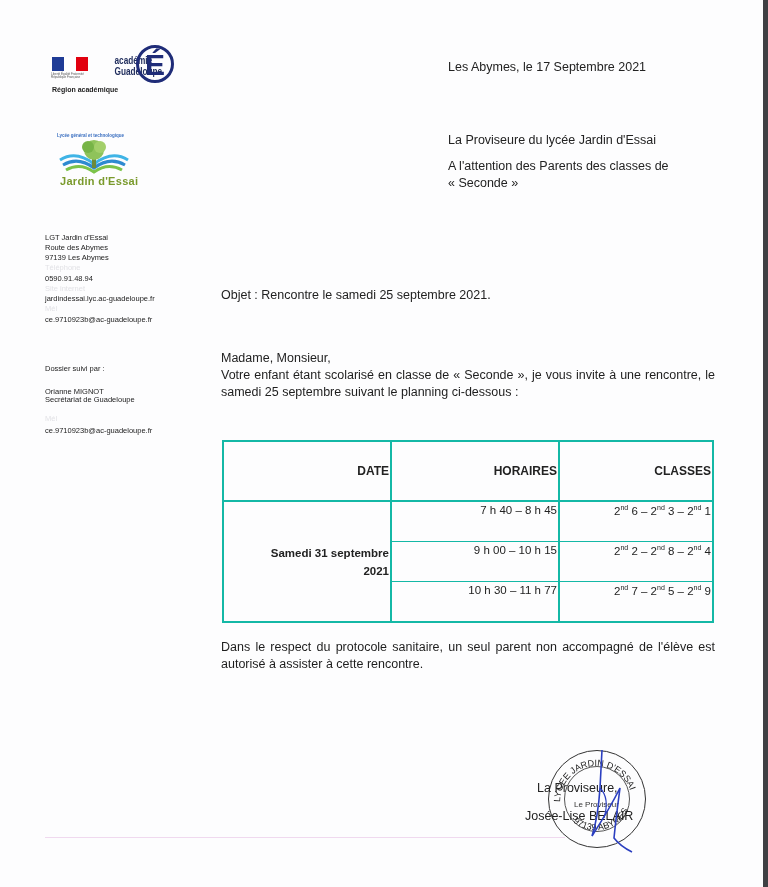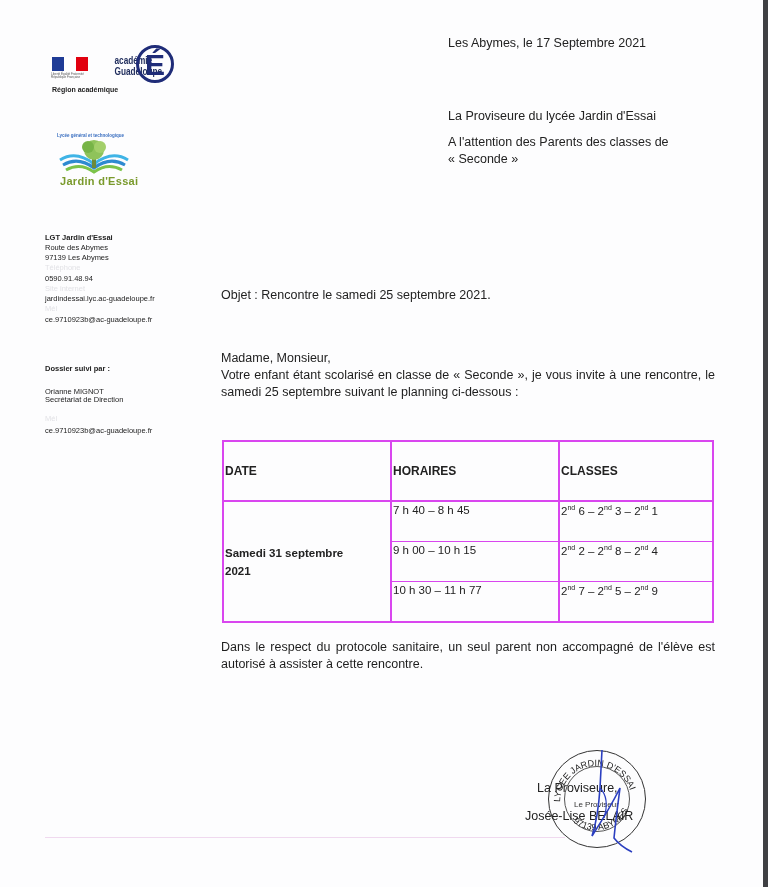--- a/index.html
+++ b/index.html
@@ -19,31 +19,31 @@
   .academie-e { left: 136px; top: 45px; width: 38px; height: 38px; border: 3px solid #1f2c78; border-radius: 50%; box-sizing: border-box;
     color: #1f2c78; font-size: 30px; font-weight: bold; text-align: center; line-height: 34px; }
   .region { left: 52px; top: 86px; font-size: 7px; font-weight: bold; color: #222; }
 
   .jde-small { left: 57px; top: 133px; font-size: 4.5px; color: #3a6fc0; font-weight: bold; }
   .jde-book { left: 58px; top: 138px; width: 72px; height: 36px; }
   .jde-name { left: 60px; top: 175px; font-size: 11px; font-weight: bold; color: #7a9a2c; letter-spacing: 0.3px; }
 
   
   .side { left: 45px; font-size: 7.5px; line-height: 10px; color: #222; }
-  .side.b { font-weight: bold; }
+  .side.b { font-weight: normal; }
   .ghost { color: #e2e2e6; }
 
   
-  .rt { font-size: 12.5px; color: #222; }
+  .rt { font-size: 12.5px; color: #222; margin-top: 24px; }
 
   .body-text { left: 221px; font-size: 12.5px; color: #222; margin-top: 24px; }
   .para { left: 221px; width: 494px; font-size: 12.5px; line-height: 17px; text-align: justify; }
 
   table.plan { position: absolute; left: 222px; top: 440px; width: 492px; border-collapse: collapse; font-size: 11.5px; color: #222; }
-  table.plan td, table.plan th { border: 2px solid #d946ef; text-align: left; }
+  table.plan td, table.plan th { border: 2px solid #14b8a6; text-align: right; }
   table.plan th { height: 56px; font-weight: bold; font-size: 12px; }
   table.plan td.slot { height: 36px; vertical-align: top; padding-top: 2px; border-top-width: 1px; border-bottom-width: 1px; }
   table.plan td.date { font-weight: bold; line-height: 18px; }
   sup { font-size: 7px; vertical-align: 5px; }
 
   .signature-area { left: 520px; top: 748px; width: 150px; height: 110px; }
   .stamp { position: absolute; left: 28px; top: 2px; width: 96px; height: 96px; border: 1.5px solid #333; border-radius: 50%; }
   .stamp-inner { position: absolute; left: 44px; top: 18px; width: 64px; height: 64px; border: 1px solid #555; border-radius: 50%; }
   .sig-title { position: absolute; left: 17px; top: 33px; font-size: 12.5px; color: #222; }
   .sig-sub { position: absolute; left: 54px; top: 52px; font-size: 8px; color: #333; }
@@ -85,21 +85,21 @@
 <div class="abs side" style="top:253px">97139 Les Abymes</div>
 <div class="abs side ghost" style="top:263px">Téléphone</div>
 <div class="abs side" style="top:274px">0590.91.48.94</div>
 <div class="abs side ghost" style="top:284px">Site internet</div>
 <div class="abs side" style="top:294px">jardindessai.lyc.ac-guadeloupe.fr</div>
 <div class="abs side ghost" style="top:304px">Mél</div>
 <div class="abs side" style="top:315px">ce.9710923b@ac-guadeloupe.fr</div>
 
 <div class="abs side b" style="top:364px">Dossier suivi par :</div>
 <div class="abs side" style="top:387px">Orianne MIGNOT</div>
-<div class="abs side" style="top:395px">Secrétariat de Direction</div>
+<div class="abs side" style="top:395px">Secrétariat de Guadeloupe</div>
 <div class="abs side ghost" style="top:414px">Mél</div>
 <div class="abs side" style="top:426px">ce.9710923b@ac-guadeloupe.fr</div>
 
 <div class="abs rt" style="left:448px; top:36px">Les Abymes, le 17 Septembre 2021</div>
 <div class="abs rt" style="left:448px; top:109px">La  Proviseure du lycée Jardin d'Essai</div>
 <div class="abs rt" style="left:448px; top:135px">A l'attention des Parents des classes de</div>
 <div class="abs rt" style="left:448px; top:152px">« Seconde »</div>
 
 <div class="abs body-text" style="top:264px">Objet : Rencontre le samedi 25 septembre 2021.</div>
 <div class="abs body-text" style="top:327px">Madame, Monsieur,</div>

